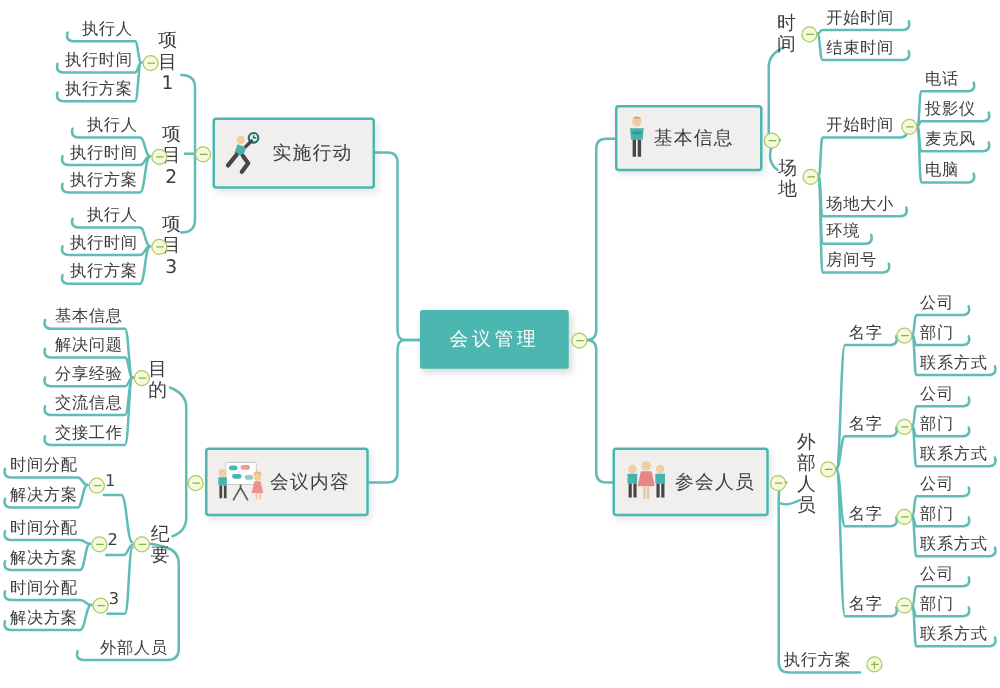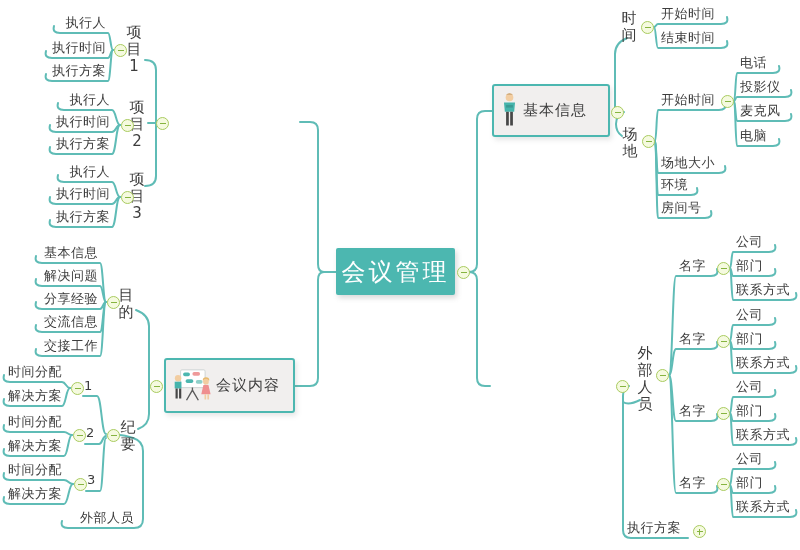--- a/index.html
+++ b/index.html
@@ -1,21 +1,21 @@
 <!DOCTYPE html>
 <html><head>
 <meta charset="utf-8">
 <style>
   html,body{margin:0;padding:0;background:#fff;}
   #canvas{position:relative;width:800px;height:550px;background:#fff;overflow:hidden;
           font-family:"DejaVu Sans","Liberation Sans",sans-serif;}
   #lines{position:absolute;left:0;top:0;z-index:1;}
   #lines path{fill:none;stroke:#5fbcb6;stroke-width:2;stroke-linecap:round;stroke-linejoin:round;}
   .central{position:absolute;left:336px;top:248px;width:119px;height:47px;background:#4cb7b0;
-           color:#fff;font-size:24px;letter-spacing:3px;display:flex;align-items:center;
+           color:#fff;font-size:15px;letter-spacing:3px;display:flex;align-items:center;
            justify-content:center;z-index:2;border-radius:2px;box-shadow:2px 3px 5px rgba(110,110,110,.25);}
   .box{position:absolute;display:flex;align-items:center;gap:5px;padding:0 8px 0 7px;
        background:#f1efee;border:2px solid #4cb7b0;border-radius:3px;box-sizing:border-box;
        font-size:15px;color:#3d3d3d;letter-spacing:1px;z-index:2;
        box-shadow:2px 3px 5px rgba(120,120,120,.18);}
   #b-action{left:170px;top:94px;width:130px;height:57px;}
   #b-content{left:164px;top:358px;width:131px;height:55px;}
   #b-info{left:492px;top:84px;width:118px;height:53px;}
   #b-attendees{left:490px;top:358px;width:125px;height:55px;}
   .leaf{position:absolute;font-size:13px;color:#3d3d3d;letter-spacing:.5px;white-space:nowrap;z-index:2;}
@@ -94,20 +94,32 @@
       <path d="M775,390 Q777,397 769,397 H733 C731.5,397 731.5,413 730,413"></path>
       <path d="M775,414 Q777,421 769,421 H733 C731.5,421 731.5,413 730,413"></path>
       <path d="M796,438 Q798,445 790,445 H733 C731.5,445 731.5,413 730,413"></path>
       <path d="M775,462 Q777,469 769,469 H733 C731.5,469 731.5,485 730,485"></path>
       <path d="M775,486 Q777,493 769,493 H733 C731.5,493 731.5,485 730,485"></path>
       <path d="M796,510 Q798,517 790,517 H733 C731.5,517 731.5,485 730,485"></path>
     </svg>
 
   <div class="central">会议管理</div>
 
+  <div class="box" id="b-action">
+    <svg class="bicon" width="34" height="38" viewBox="0 0 40 44">
+      <circle cx="28" cy="7" r="5.5" fill="#1f6f6a"></circle>
+        <circle cx="28" cy="7" r="3.5" fill="#dff0ee"></circle>
+      <path d="M28,4.5 V7 H30.5" stroke="#1f6f6a" fill="none" stroke-width="1.3"></path>
+      <path d="M20,16 L26,10" stroke="#474747" stroke-width="3.2" stroke-linecap="round"></path>
+      <circle cx="16" cy="9" r="4" fill="#f2cda1"></circle>
+      <path d="M13,13 L21,16 L18,25 L10,21 Z" fill="#45b4ac"></path>
+      <path d="M12,23 L4,33 M18,24 L23,31 L17,39" stroke="#474747" stroke-width="4" fill="none" stroke-linecap="round" stroke-linejoin="round"></path>
+    </svg>
+    <span>实施行动</span>
+  </div>
 
   <div class="box" id="b-info">
     <svg class="bicon" width="17" height="38" viewBox="0 0 20 44">
       <circle cx="10" cy="6" r="4.5" fill="#f2cda1"></circle>
       <path d="M6,3 a5,5 0 0 1 8,0 z" fill="#cba473"></path>
       <path d="M3.5,12 h13 l-1,11 h-11 z" fill="#45b4ac"></path>
       <rect x="6" y="15" width="8" height="3" fill="#3a9a93"></rect>
       <path d="M6,23 h3.2 v16 h-3.2 z M10.8,23 h3.2 v16 h-3.2 z" fill="#474747"></path>
     </svg>
     <span>基本信息</span>
@@ -125,20 +137,34 @@
       <path d="M2,17 h8 v8 h-8 z" fill="#45b4ac"></path>
       <path d="M3,25 h2.6 v12 h-2.6 z M7.2,25 h2.6 v12 h-2.6 z" fill="#474747"></path>
       <path d="M35.2,15.5 a3.9,3.9 0 0 1 7.8,0 z" fill="#e8b96a"></path>
       <circle cx="39" cy="17" r="3.4" fill="#f2cda1"></circle>
       <path d="M36,21 h6 l2.5,11 h-11 z" fill="#ef8f8f"></path>
       <path d="M37.3,32 h2 v6 h-2 z M40.7,32 h2 v6 h-2 z" fill="#f2cda1"></path>
     </svg>
     <span>会议内容</span>
   </div>
 
+  <div class="box" id="b-attendees">
+    <svg class="bicon" width="36" height="39" viewBox="0 0 42 44">
+      <circle cx="21" cy="7" r="4.5" fill="#f2cda1"></circle>
+      <path d="M16,12 h10 l3,14 h-16 z" fill="#e88585"></path>
+      <path d="M18.2,26 h2.4 v12 h-2.4 z M21.6,26 h2.4 v12 h-2.4 z" fill="#e9c9a2"></path>
+      <circle cx="8" cy="10" r="4" fill="#f2cda1"></circle>
+      <path d="M3.5,14.5 h9 v9 h-9 z" fill="#45b4ac"></path>
+      <path d="M4.5,23.5 h3 v13 h-3 z M9,23.5 h3 v13 h-3 z" fill="#474747"></path>
+      <circle cx="34" cy="10" r="4" fill="#f2cda1"></circle>
+      <path d="M29.5,14.5 h9 v9 h-9 z" fill="#45b4ac"></path>
+      <path d="M30.5,23.5 h3 v13 h-3 z M35,23.5 h3 v13 h-3 z" fill="#474747"></path>
+    </svg>
+    <span>参会人员</span>
+  </div>
 
   <div class="vlabel" style="left:126px;top:24px">项目1</div>
   <div class="vlabel" style="left:129px;top:99px">项目2</div>
   <div class="vlabel" style="left:129px;top:171px">项目3</div>
 
   <div class="leaf" style="right:694px;top:14px">执行人</div>
   <div class="leaf" style="right:694px;top:39px">执行时间</div>
   <div class="leaf" style="right:694px;top:62px">执行方案</div>
   <div class="leaf" style="right:690px;top:91px">执行人</div>
   <div class="leaf" style="right:690px;top:113px">执行时间</div>

